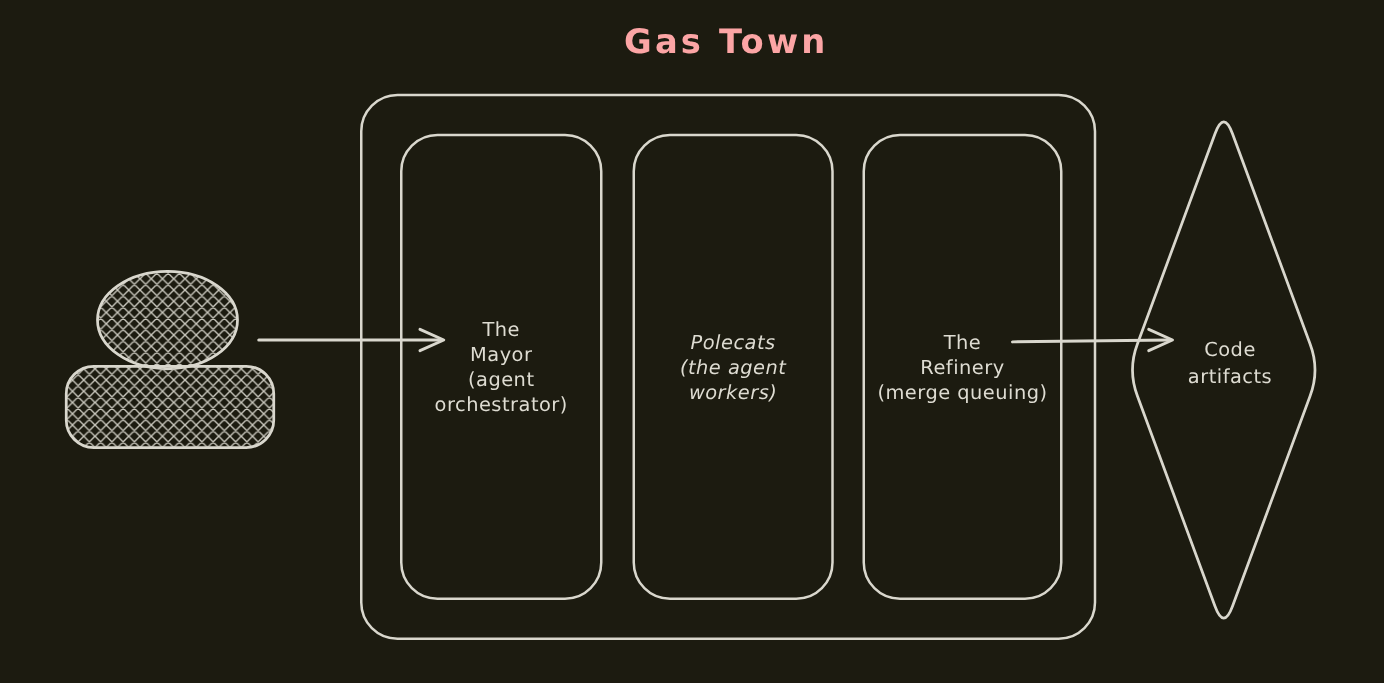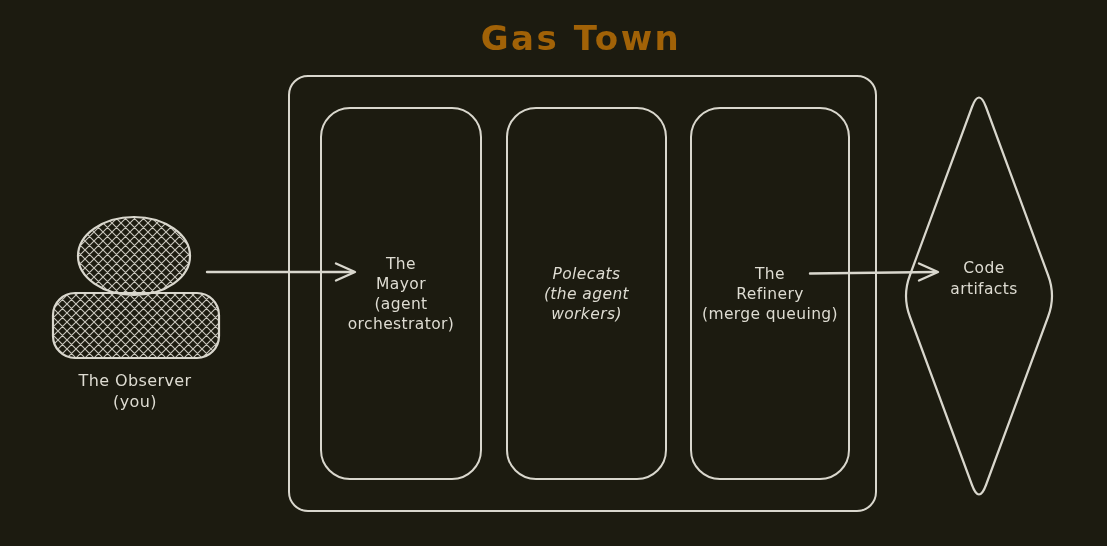--- a/index.html
+++ b/index.html
@@ -15,33 +15,33 @@
     overflow: hidden;
     font-family: "DejaVu Sans", sans-serif;
     color: #dcdad0;
   }
   .title {
     position: absolute;
     left: 431px;
     top: 18px;
     width: 300px;
     text-align: center;
-    font-size: 34px;
+    font-size: 27px;
     font-weight: 600;
     letter-spacing: 2.5px;
-    color: #a16207;
+    color: #fca5a5;
   }
   .outer-container {
     position: absolute;
     left: 288px;
     top: 75px;
     width: 589px;
     height: 437px;
     border: 2px solid #d9d7cd;
-    border-radius: 20px;
+    border-radius: 30px;
     box-sizing: border-box;
   }
   .inner-box {
     position: absolute;
     top: 30px;
     height: 373px;
     border: 2px solid #d9d7cd;
     border-radius: 30px;
     box-sizing: border-box;
     display: flex;
@@ -72,21 +72,21 @@
     text-align: center;
     font-size: 16px;
     line-height: 21px;
     letter-spacing: 0.4px;
     white-space: pre-line;
     color: #dedcd2;
   }
   .artifact-label {
     position: absolute;
     left: 919px;
-    top: 258px;
+    top: 270px;
     width: 130px;
     text-align: center;
     font-size: 15.5px;
     line-height: 21px;
     letter-spacing: 0.4px;
     white-space: pre-line;
     color: #dedcd2;
   }
   .overlay {
     position: absolute;
@@ -108,22 +108,20 @@
   <svg class="observer-figure" width="195" height="162" viewBox="0 0 195 162">
     <defs>
       <pattern id="crosshatch" width="9" height="9" patternUnits="userSpaceOnUse">
         <path d="M0 0 L9 9 M9 0 L0 9 M-2 7 L2 11 M7 -2 L11 2 M-2 2 L2 -2 M7 11 L11 7" stroke="#c9c7bd" stroke-width="1.1" fill="none"></path>
       </pattern>
     </defs>
     <ellipse cx="94" cy="51" rx="56" ry="39" fill="url(#crosshatch)" stroke="#d9d7cd" stroke-width="2.2"></ellipse>
     <rect x="13" y="88" width="166" height="65" rx="22" ry="22" fill="url(#crosshatch)" stroke="#d9d7cd" stroke-width="2.2"></rect>
   </svg>
 
-  <div class="observer-label">The Observer
-(you)</div>
 
   <div class="outer-container">
     <div class="inner-box box-mayor">
       <div class="box-label">The
 Mayor
 (agent
 orchestrator)</div>
     </div>
     <div class="inner-box box-polecats">
       <div class="box-label">Polecats

